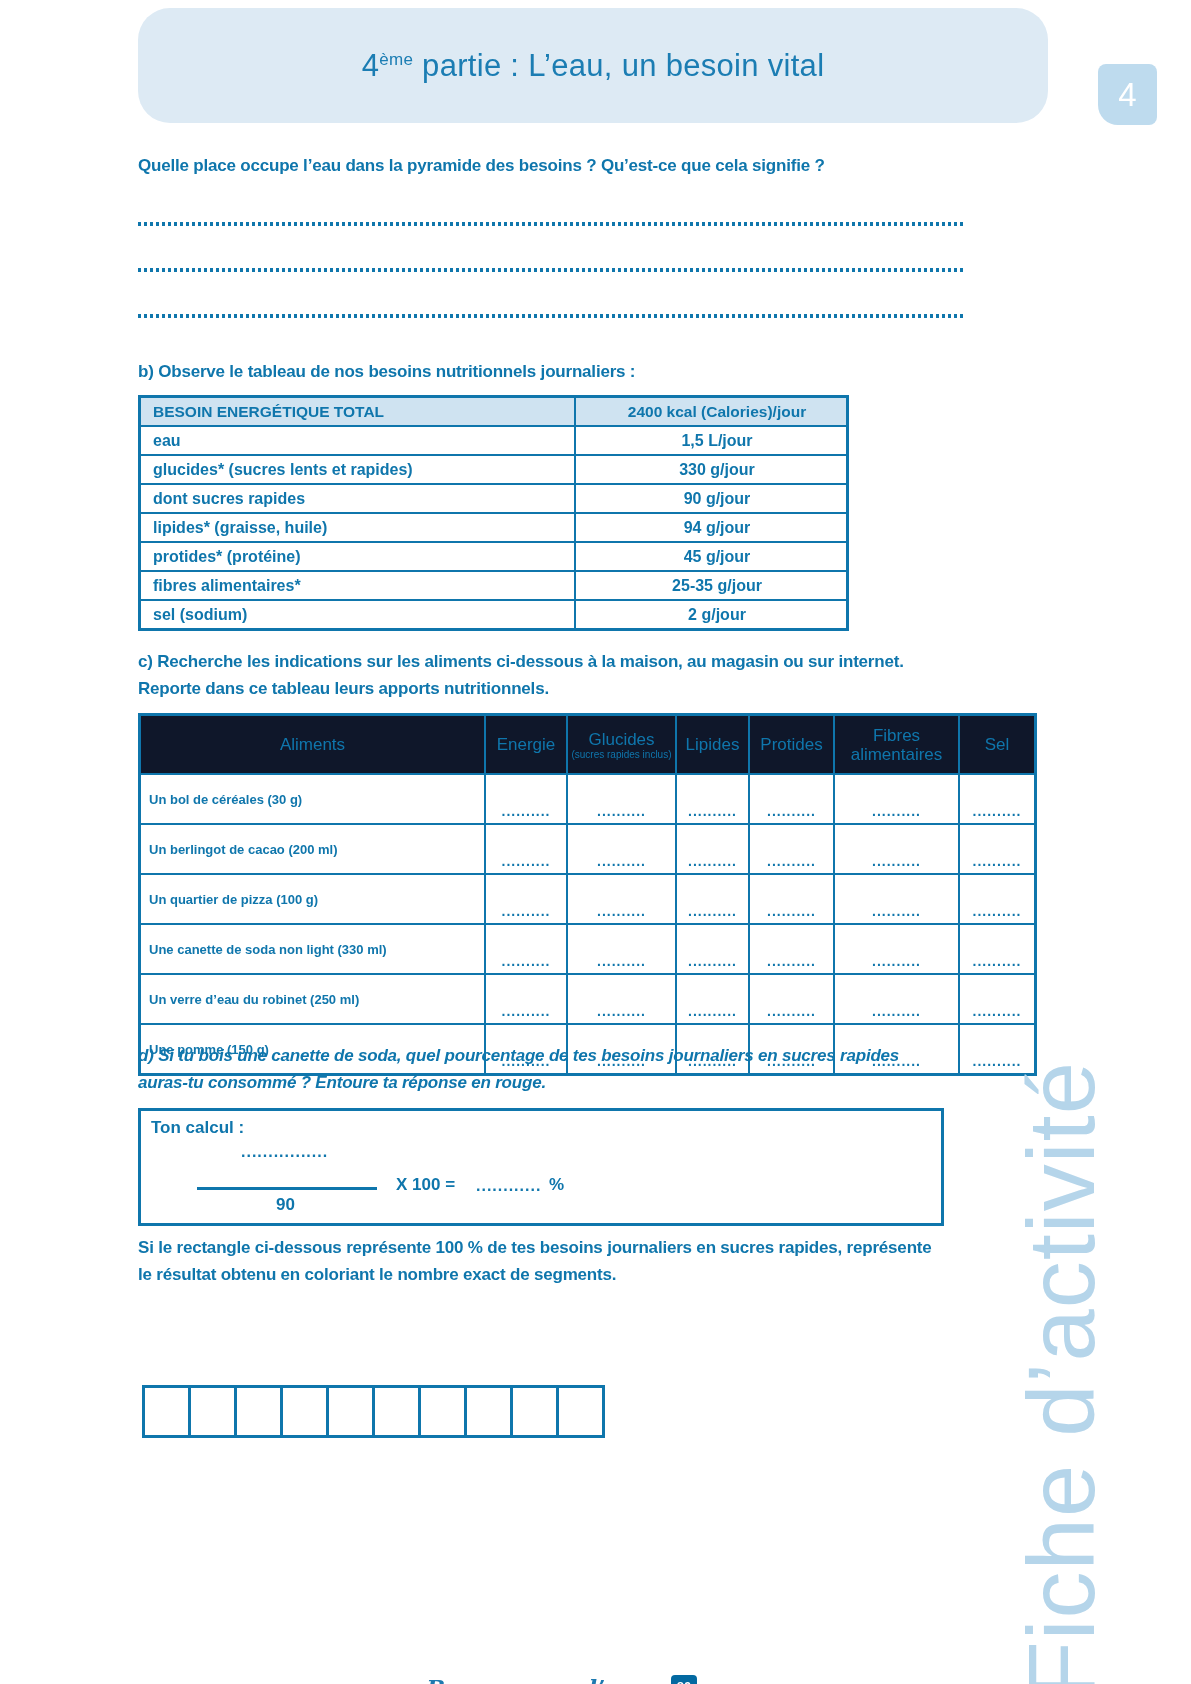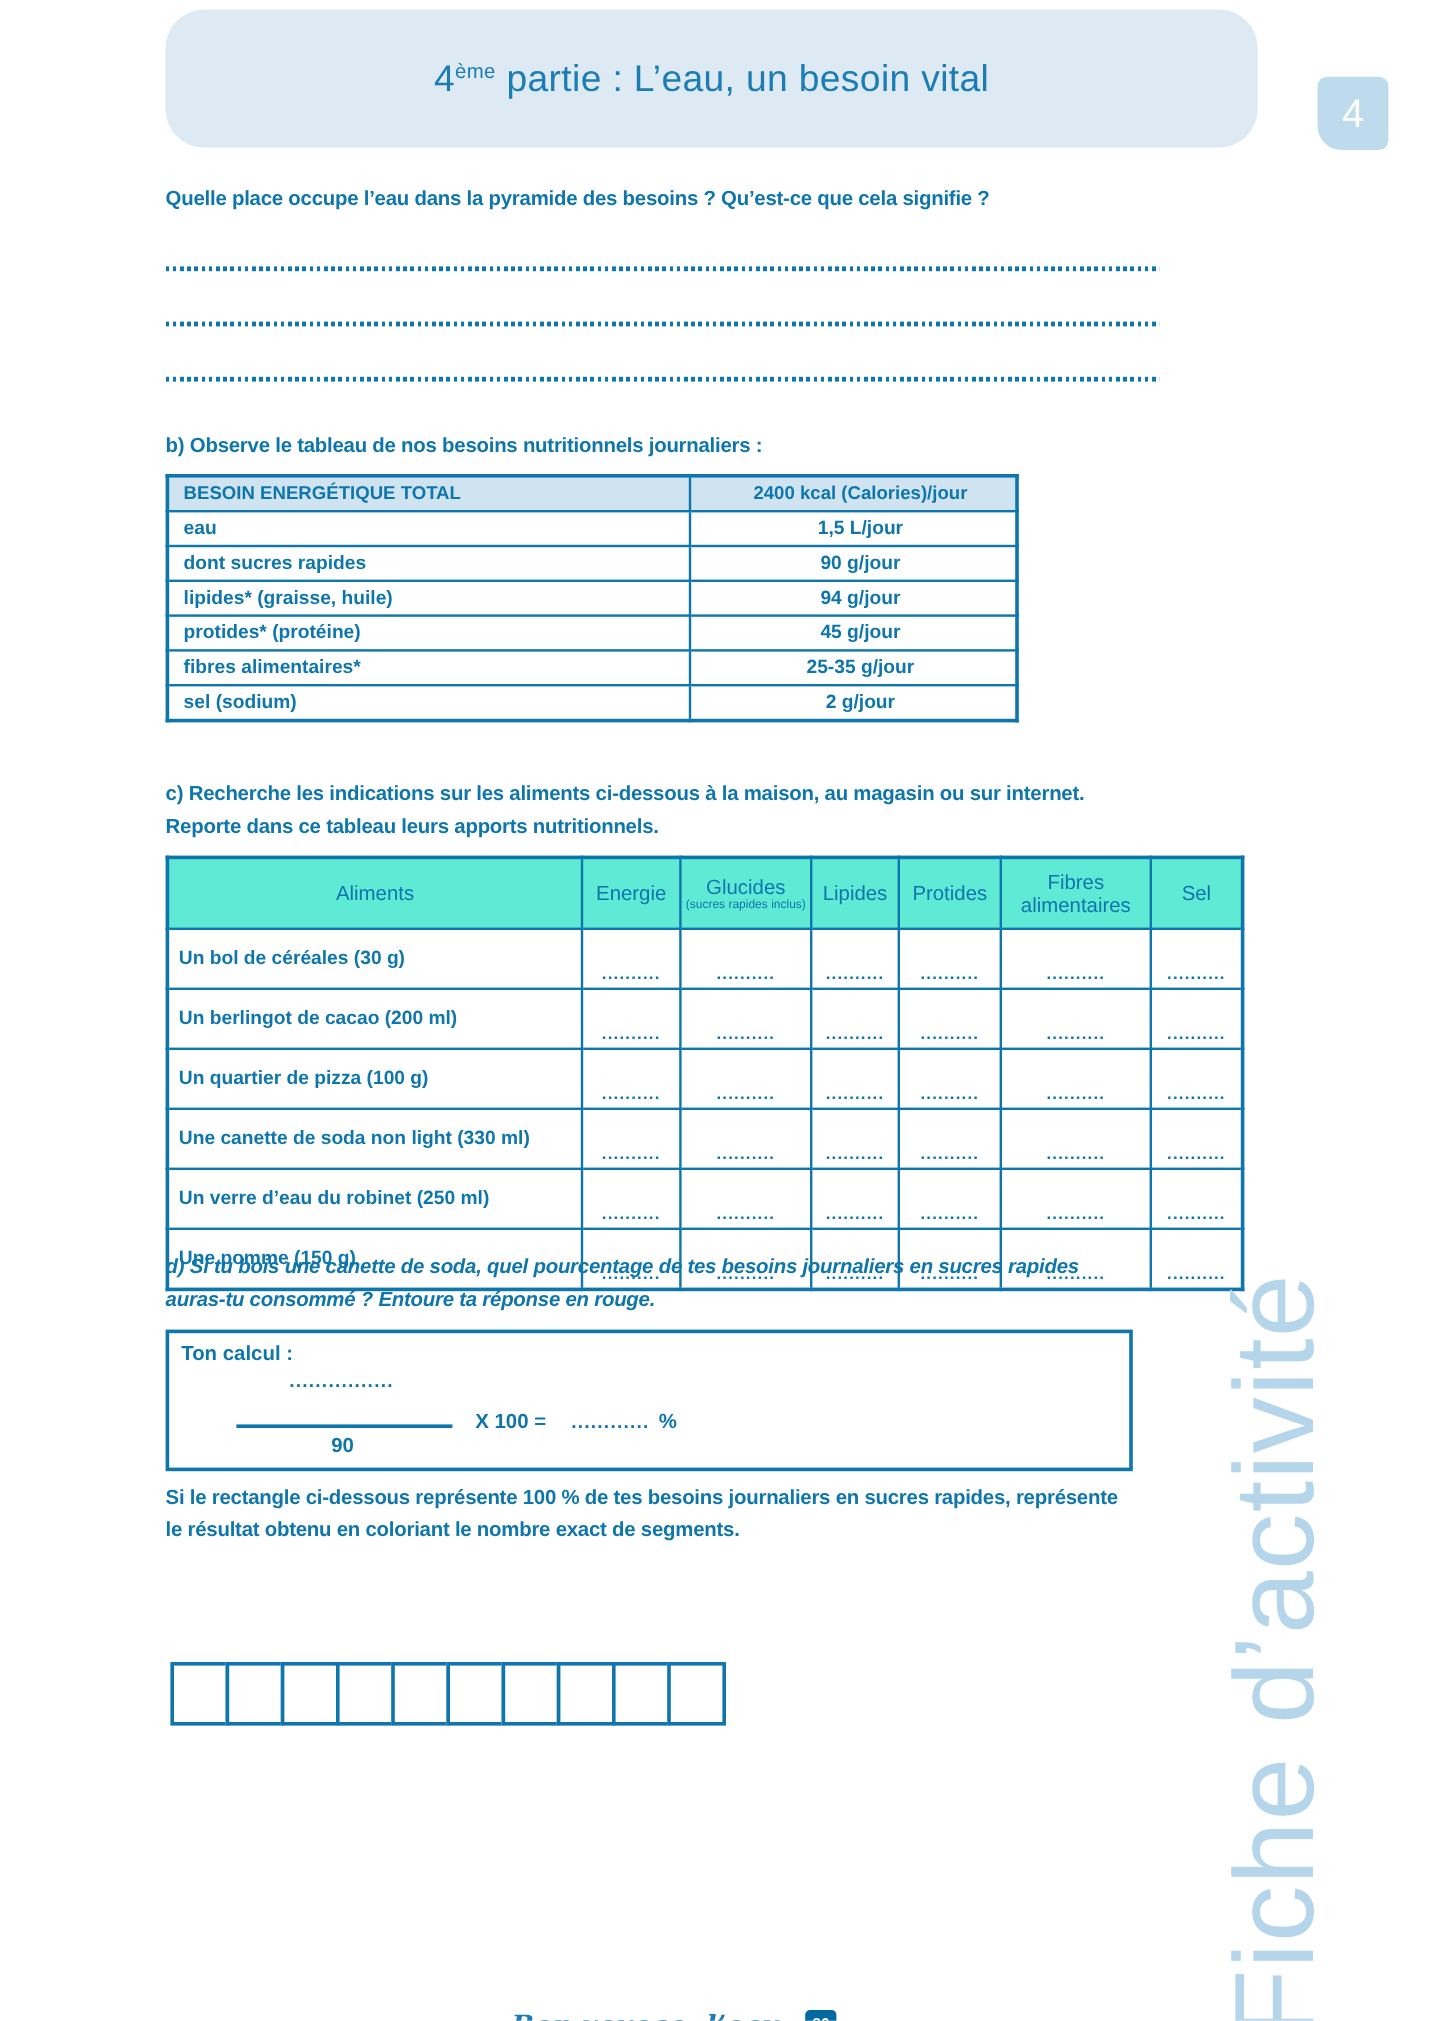--- a/index.html
+++ b/index.html
@@ -35,24 +35,24 @@
   
   table{border-collapse:collapse;}
   .t1{left:138px;top:395px;width:643px;table-layout:fixed;border:3px solid #0f76ac;}
   .t1 th,.t1 td{border:2px solid #0f76ac;font-size:16px;font-weight:bold;padding:0 12px;height:27px;}
   .t1 th{background:#cfe3f1;font-size:15.5px;}
   .t1 .c-label{text-align:left;width:409px;}
   .t1 .c-value{text-align:center;width:234px;padding-left:24px;}
   
   .t2{left:138px;top:713px;width:857px;table-layout:fixed;border:3px solid #0f76ac;}
   .t2 th,.t2 td{border:2px solid #0f76ac;}
-  .t2 th{background:#5eead4;font-weight:400;font-size:17px;height:53px;padding:2px 2px;text-align:center;line-height:19px;}
+  .t2 th{background:#0f172a;font-weight:400;font-size:17px;height:53px;padding:2px 2px;text-align:center;line-height:19px;}
   .t2 .note{display:block;font-size:10px;line-height:10px;margin-top:1px;}
   .t2 td{height:43px;}
-  .t2 .food{font-size:16px;font-weight:bold;text-align:left;padding:0 8px;vertical-align:middle;}
+  .t2 .food{font-size:13px;font-weight:bold;text-align:left;padding:0 8px;vertical-align:middle;}
   .t2 .fill{vertical-align:bottom;text-align:center;font-size:14px;font-weight:bold;letter-spacing:1px;padding-bottom:4px;}
   .w-aliments{width:339px;}.w-energie{width:76px;}.w-glucides{width:103px;}
   .w-lipides{width:67px;}.w-protides{width:79px;}.w-fibres{width:119px;}.w-sel{width:70px;}
   
   .calcbox{left:138px;top:1108px;width:800px;height:112px;border:3px solid #0f76ac;}
   .calcbox .lbl{position:absolute;left:10px;top:7px;font-size:17px;font-weight:bold;}
   .calcbox .num{position:absolute;left:100px;top:32px;font-size:16px;font-weight:bold;letter-spacing:1px;}
   .calcbox .bar{position:absolute;left:56px;top:76px;width:180px;height:3px;background:#0f76ac;}
   .calcbox .den{position:absolute;left:135px;top:84px;font-size:17px;font-weight:bold;}
   .calcbox .op{position:absolute;left:255px;top:64px;font-size:17px;font-weight:bold;}
@@ -97,20 +97,24 @@
 
 <table class="abs t1">
   <tbody>
       <tr>
     <th class="c-label">BESOIN ENERGÉTIQUE TOTAL</th>
     <th class="c-value">2400 kcal (Calories)/jour</th>
   </tr>
   <tr>
     <td class="c-label">eau</td>
     <td class="c-value">1,5 L/jour</td>
+  </tr>
+  <tr>
+    <td class="c-label">glucides* (sucres lents et rapides)</td>
+    <td class="c-value">330 g/jour</td>
   </tr>
   <tr>
     <td class="c-label">dont sucres rapides</td>
     <td class="c-value">90 g/jour</td>
   </tr>
   <tr>
     <td class="c-label">lipides* (graisse, huile)</td>
     <td class="c-value">94 g/jour</td>
   </tr>
   <tr>

